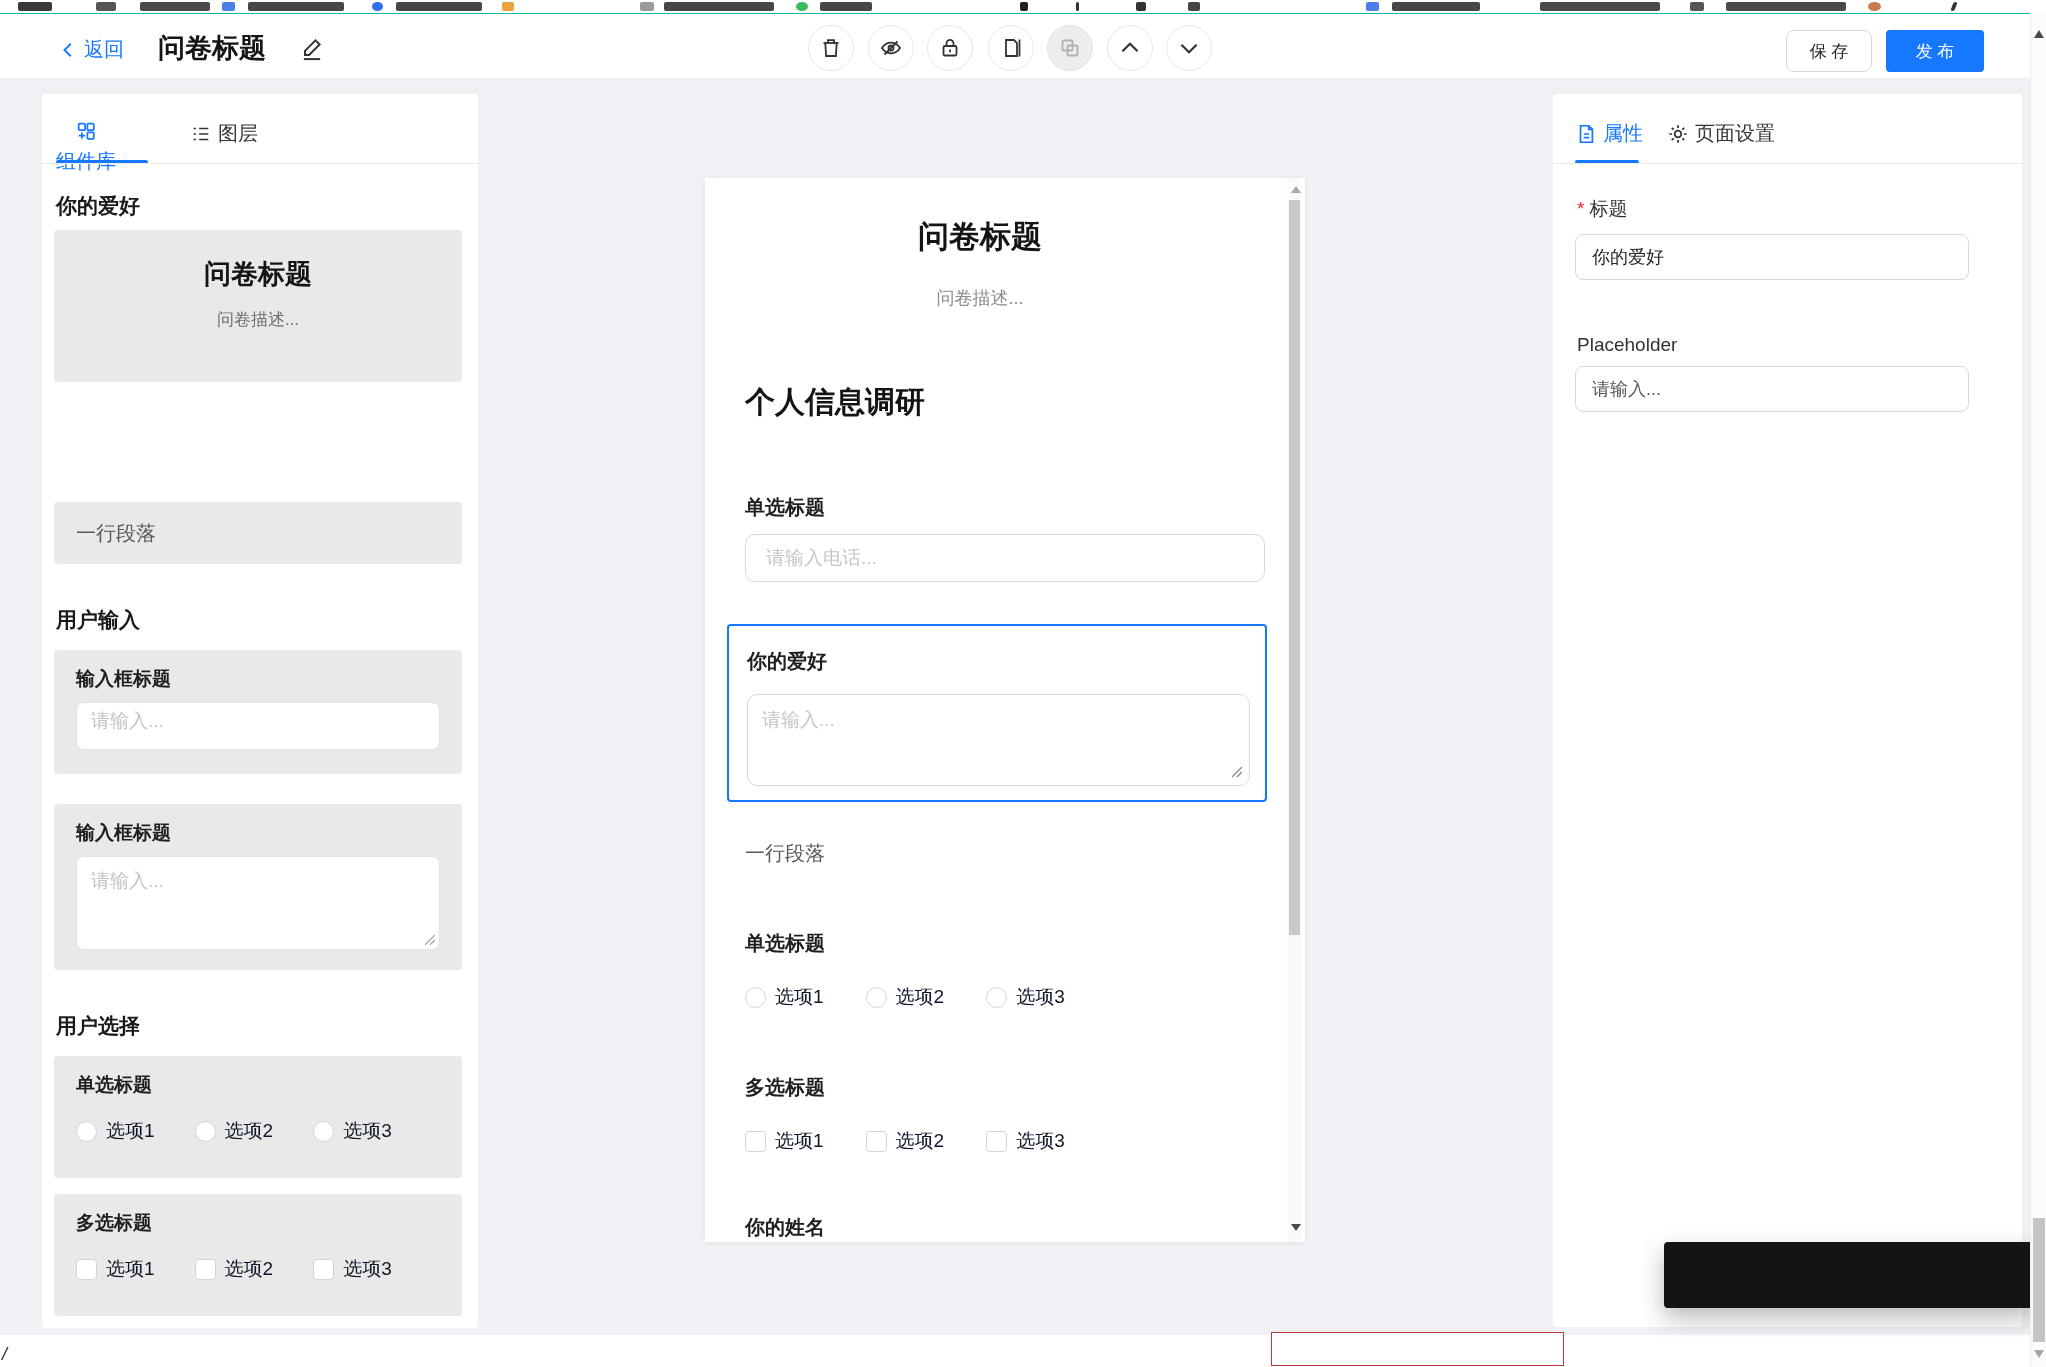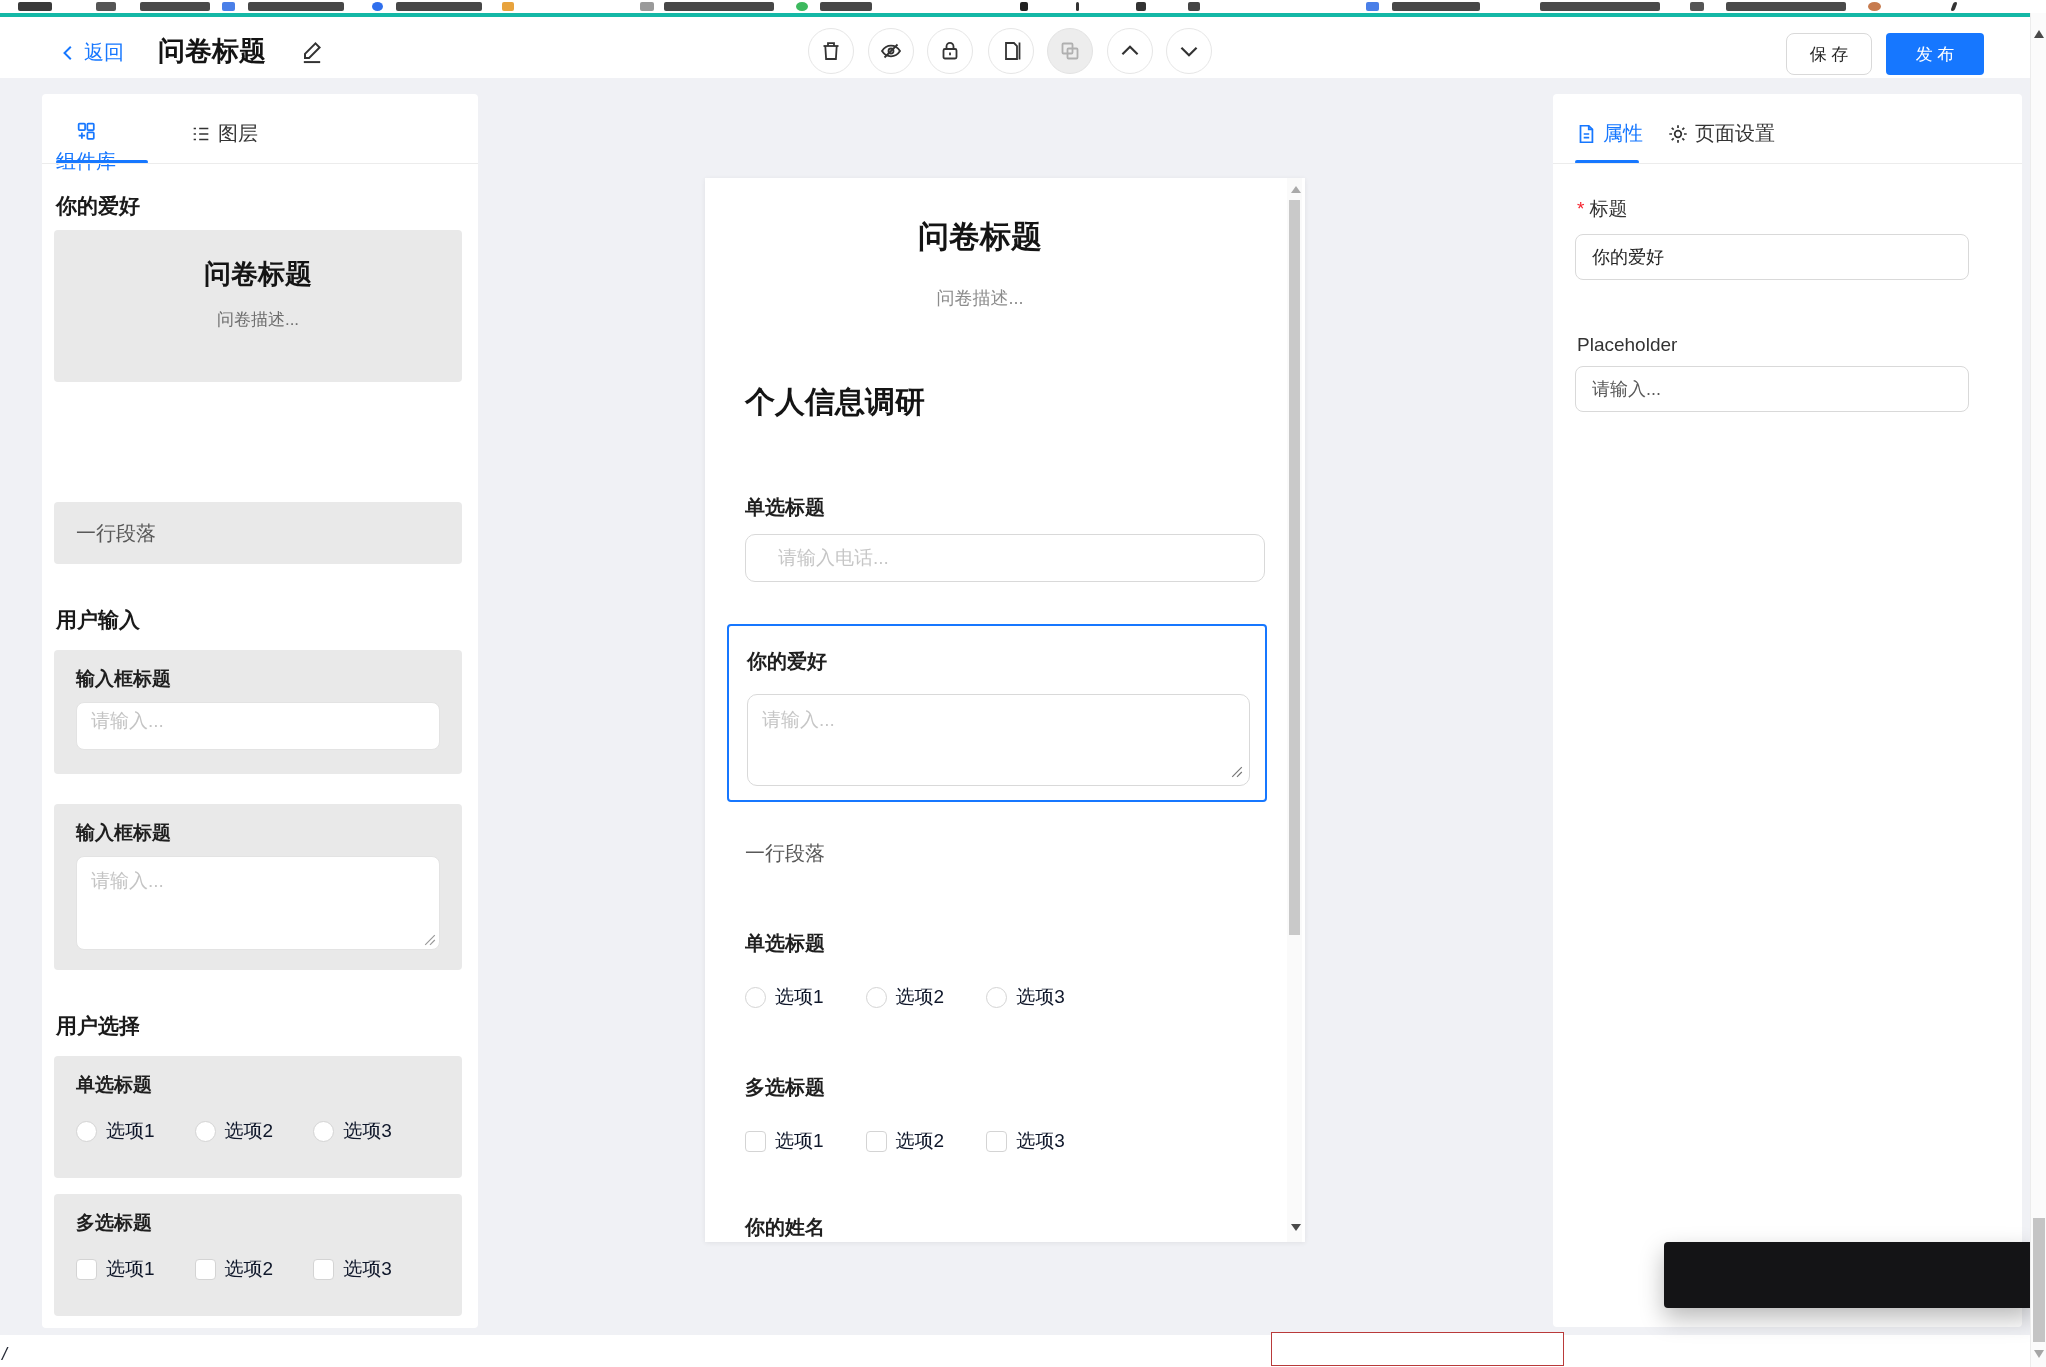--- a/index.html
+++ b/index.html
@@ -6,21 +6,21 @@
   html,body { width:2046px; height:1367px; }
   body { font-family:"Liberation Sans","DejaVu Sans",sans-serif; background:#fff; overflow:hidden; }
   .app { position:relative; width:2046px; height:1367px; background:#fff; }
   .abs { position:absolute; }
 
   
   .browser-strip { left:0; top:0; width:2046px; height:13px; background:#fff; overflow:hidden; }
   .frag { position:absolute; top:2px; height:9px; border-radius:2px; }
 
   
-  .header { left:0; top:13px; width:2046px; height:65px; background:#fff; border-top:4px solid #14b8a6; }
+  .header { left:0; top:13px; width:2046px; height:65px; background:#fff; border-top:1px solid #14b8a6; }
   .back-btn { position:absolute; left:60px; top:22px; display:flex; align-items:center; gap:6px; color:#1677ff; font-size:20px; cursor:pointer; }
   .page-title { position:absolute; left:158px; top:16px; font-size:27px; font-weight:700; color:#141414; }
   .edit-ic { position:absolute; left:298px; top:20px; width:28px; height:28px; }
   .tool { position:absolute; top:11px; width:46px; height:46px; border-radius:50%; background:#fff; border:1px solid #e6e6e6; display:flex; align-items:center; justify-content:center; cursor:pointer; }
   .tool.disabled { background:#ededed; border-color:#e3e3e3; }
   .btn-save { position:absolute; left:1786px; top:16px; width:86px; height:42px; background:#fff; border:1px solid #d9d9d9; border-radius:8px; font-size:17px; color:#262626; display:flex; align-items:center; justify-content:center; cursor:pointer; }
   .btn-publish { position:absolute; left:1886px; top:16px; width:98px; height:42px; background:#1677ff; border:none; border-radius:4px; font-size:17px; color:#fff; display:flex; align-items:center; justify-content:center; cursor:pointer; }
 
   
   .main-bg { left:0; top:78px; width:2046px; height:1257px; background:#f0f1f5; }
@@ -46,21 +46,21 @@
   .opt-label { font-size:19px; color:#0f172a; }
   .radio-dot { width:21px; height:21px; border-radius:50%; background:#fff; border:1px solid #d4d4d4; }
   .check-box { width:21px; height:21px; border-radius:4px; background:#fff; border:1px solid #d4d4d4; }
 
   
   .canvas { left:705px; top:178px; width:600px; height:1064px; background:#fff; box-shadow:0 1px 5px rgba(0,0,0,.07); overflow:hidden; }
   .cv-title { position:absolute; left:0; right:50px; top:38px; text-align:center; font-size:31px; font-weight:700; color:#141414; }
   .cv-desc { position:absolute; left:0; right:50px; top:108px; text-align:center; font-size:18px; color:#8c8c8c; }
   .cv-h1 { position:absolute; left:40px; top:204px; font-size:30px; font-weight:700; color:#141414; }
   .cv-label { font-size:20px; font-weight:700; color:#1f1f1f; position:absolute; left:40px; }
-  .cv-input { position:absolute; left:40px; width:520px; height:48px; border:1px solid #d9d9d9; border-radius:10px; font-size:19px; color:#262626; padding:0 32px; font-family:inherit; background:#fff; }
+  .cv-input { position:absolute; left:40px; width:520px; height:48px; border:1px solid #d9d9d9; border-radius:10px; font-size:19px; color:#262626; padding:0 20px; font-family:inherit; background:#fff; }
   .cv-input::placeholder { color:#c6c6c6; }
   .sel-box { position:absolute; left:22px; top:446px; width:540px; height:178px; border:2px solid #1677ff; border-radius:4px; background:#fff; }
   .sel-ta { position:absolute; left:18px; top:68px; width:503px; height:92px; border:1px solid #d9d9d9; border-radius:10px; font-size:19px; font-family:inherit; color:#262626; padding:12px 14px; resize:none; }
   .sel-ta::placeholder { color:#c6c6c6; }
   .cv-par { position:absolute; left:40px; top:662px; font-size:20px; color:#595959; }
   .handle { position:absolute; width:14px; height:14px; }
 
   
   .cv-sb-track { position:absolute; left:582px; top:0; width:15px; height:1064px; background:#fafafa; }
   .cv-sb-thumb { position:absolute; left:584px; top:22px; width:11px; height:735px; background:#c9c9c9; cursor:pointer; }

